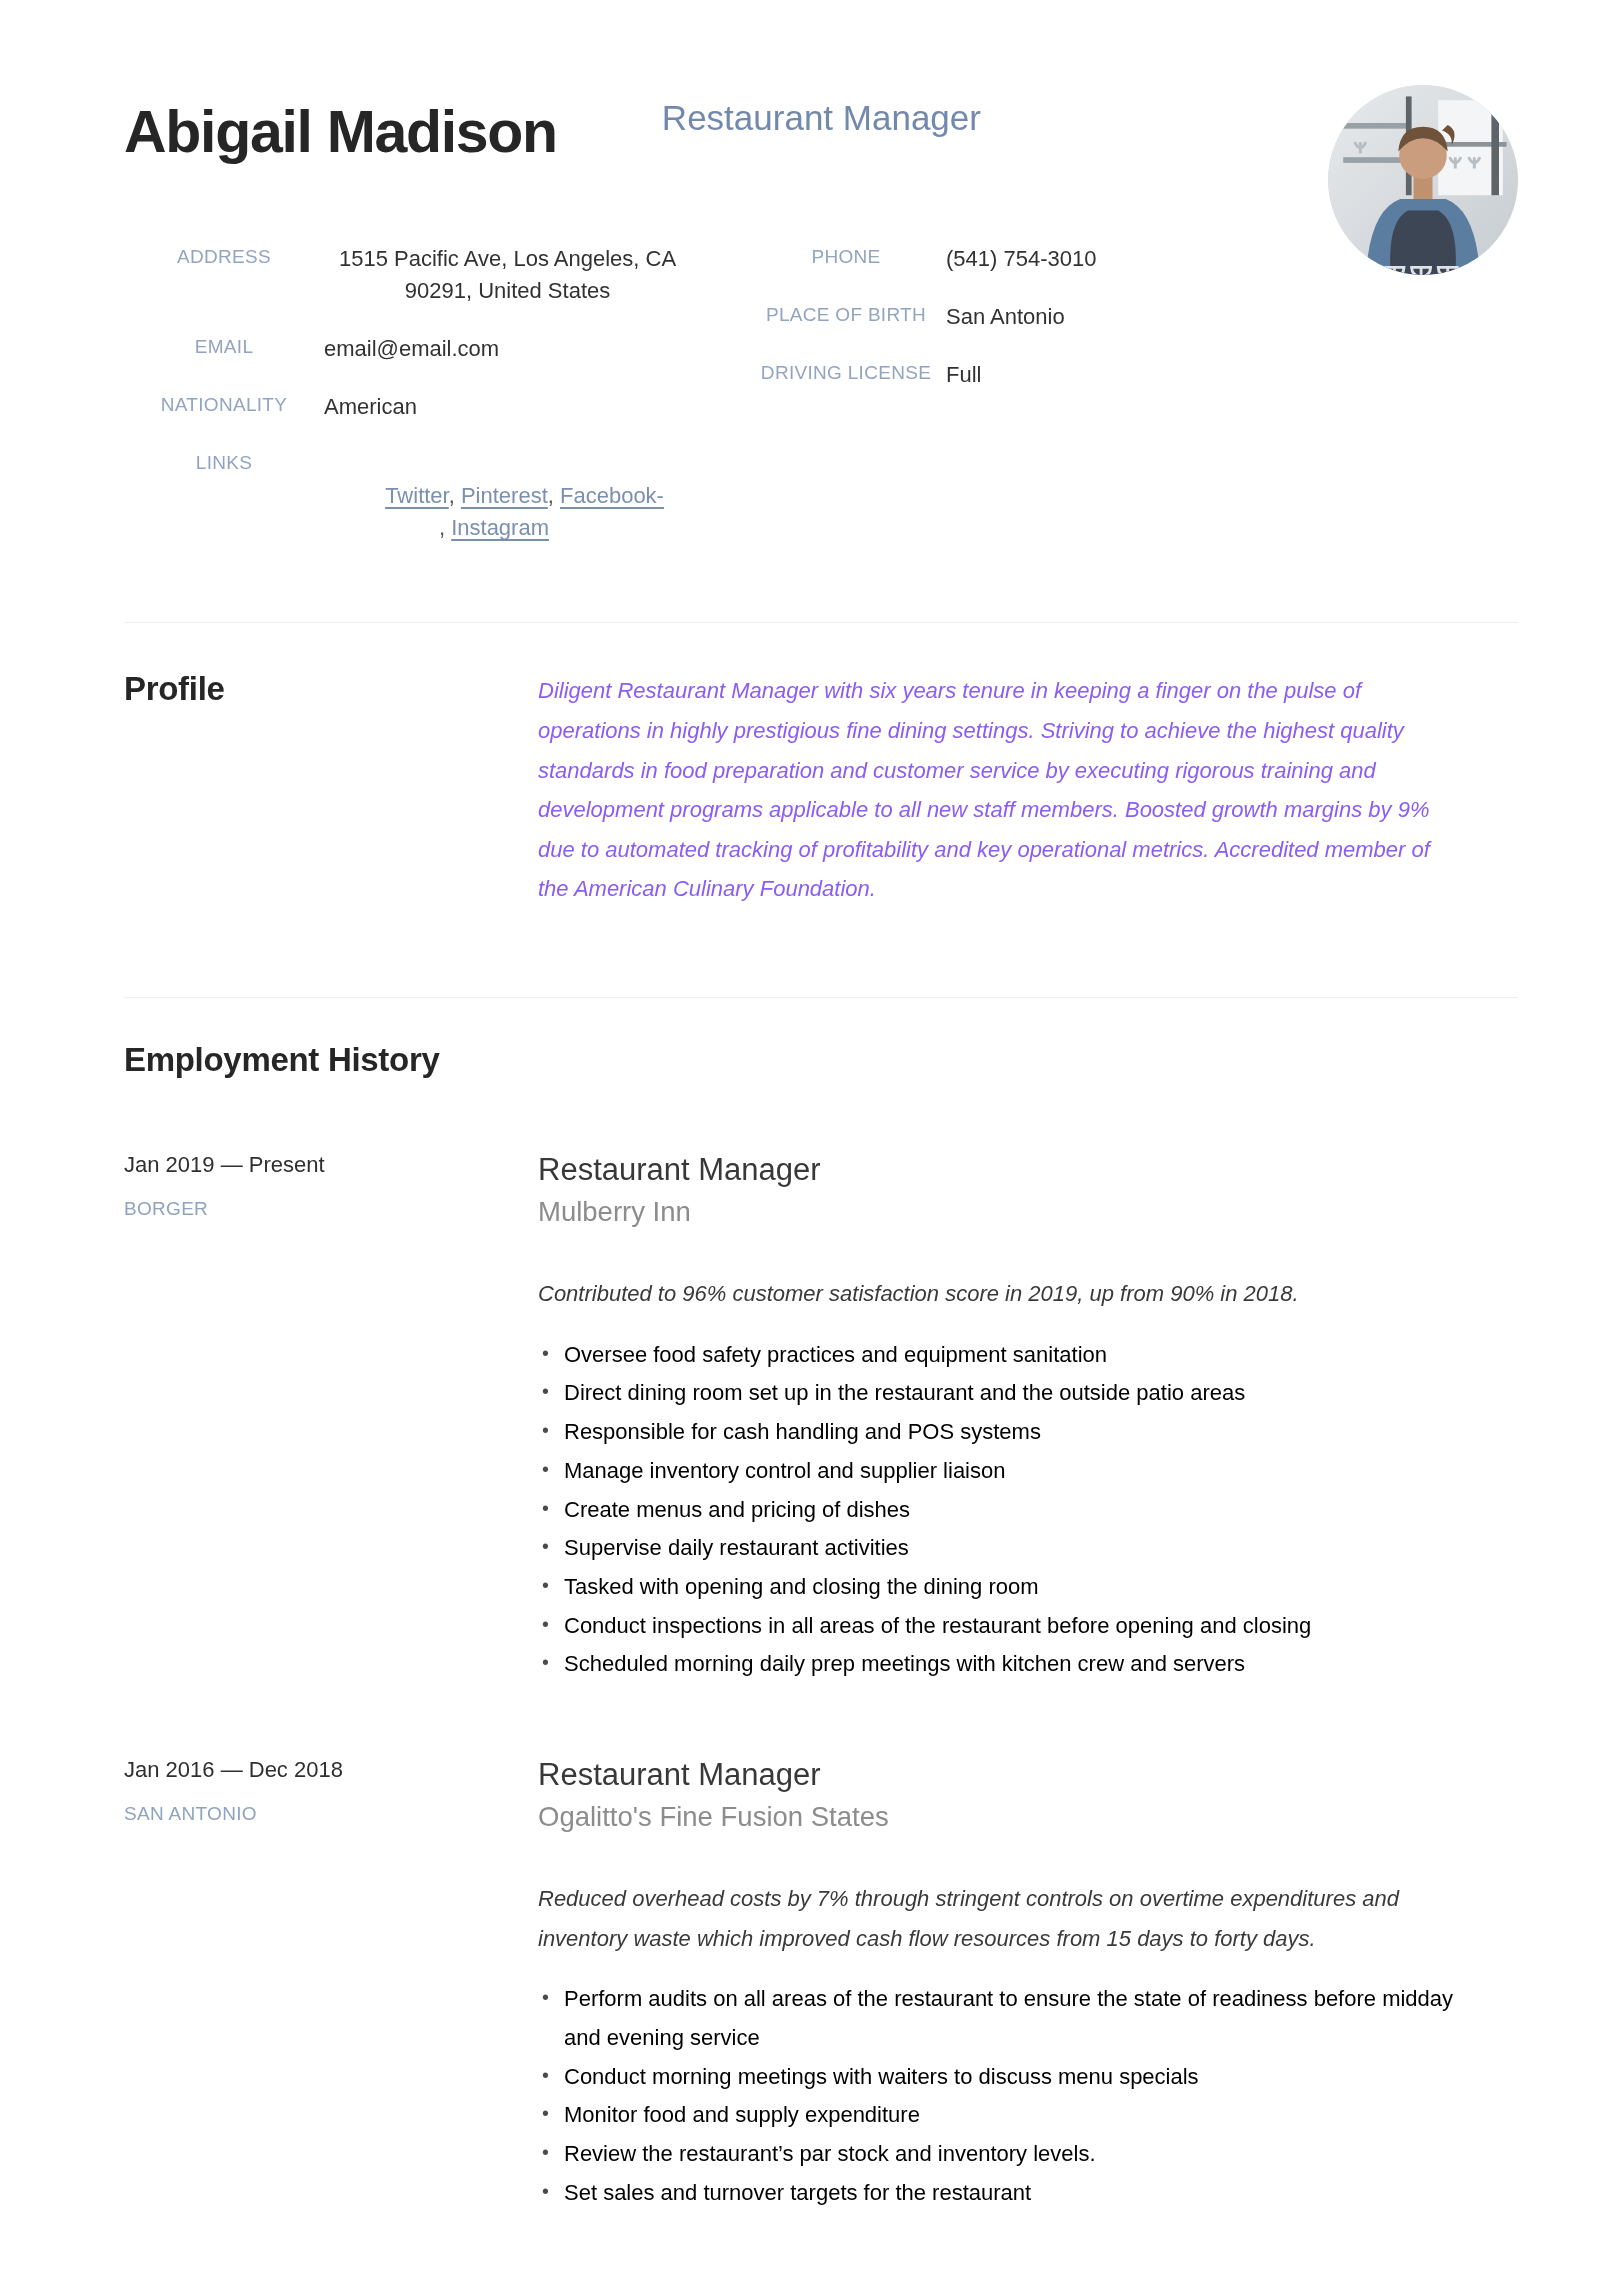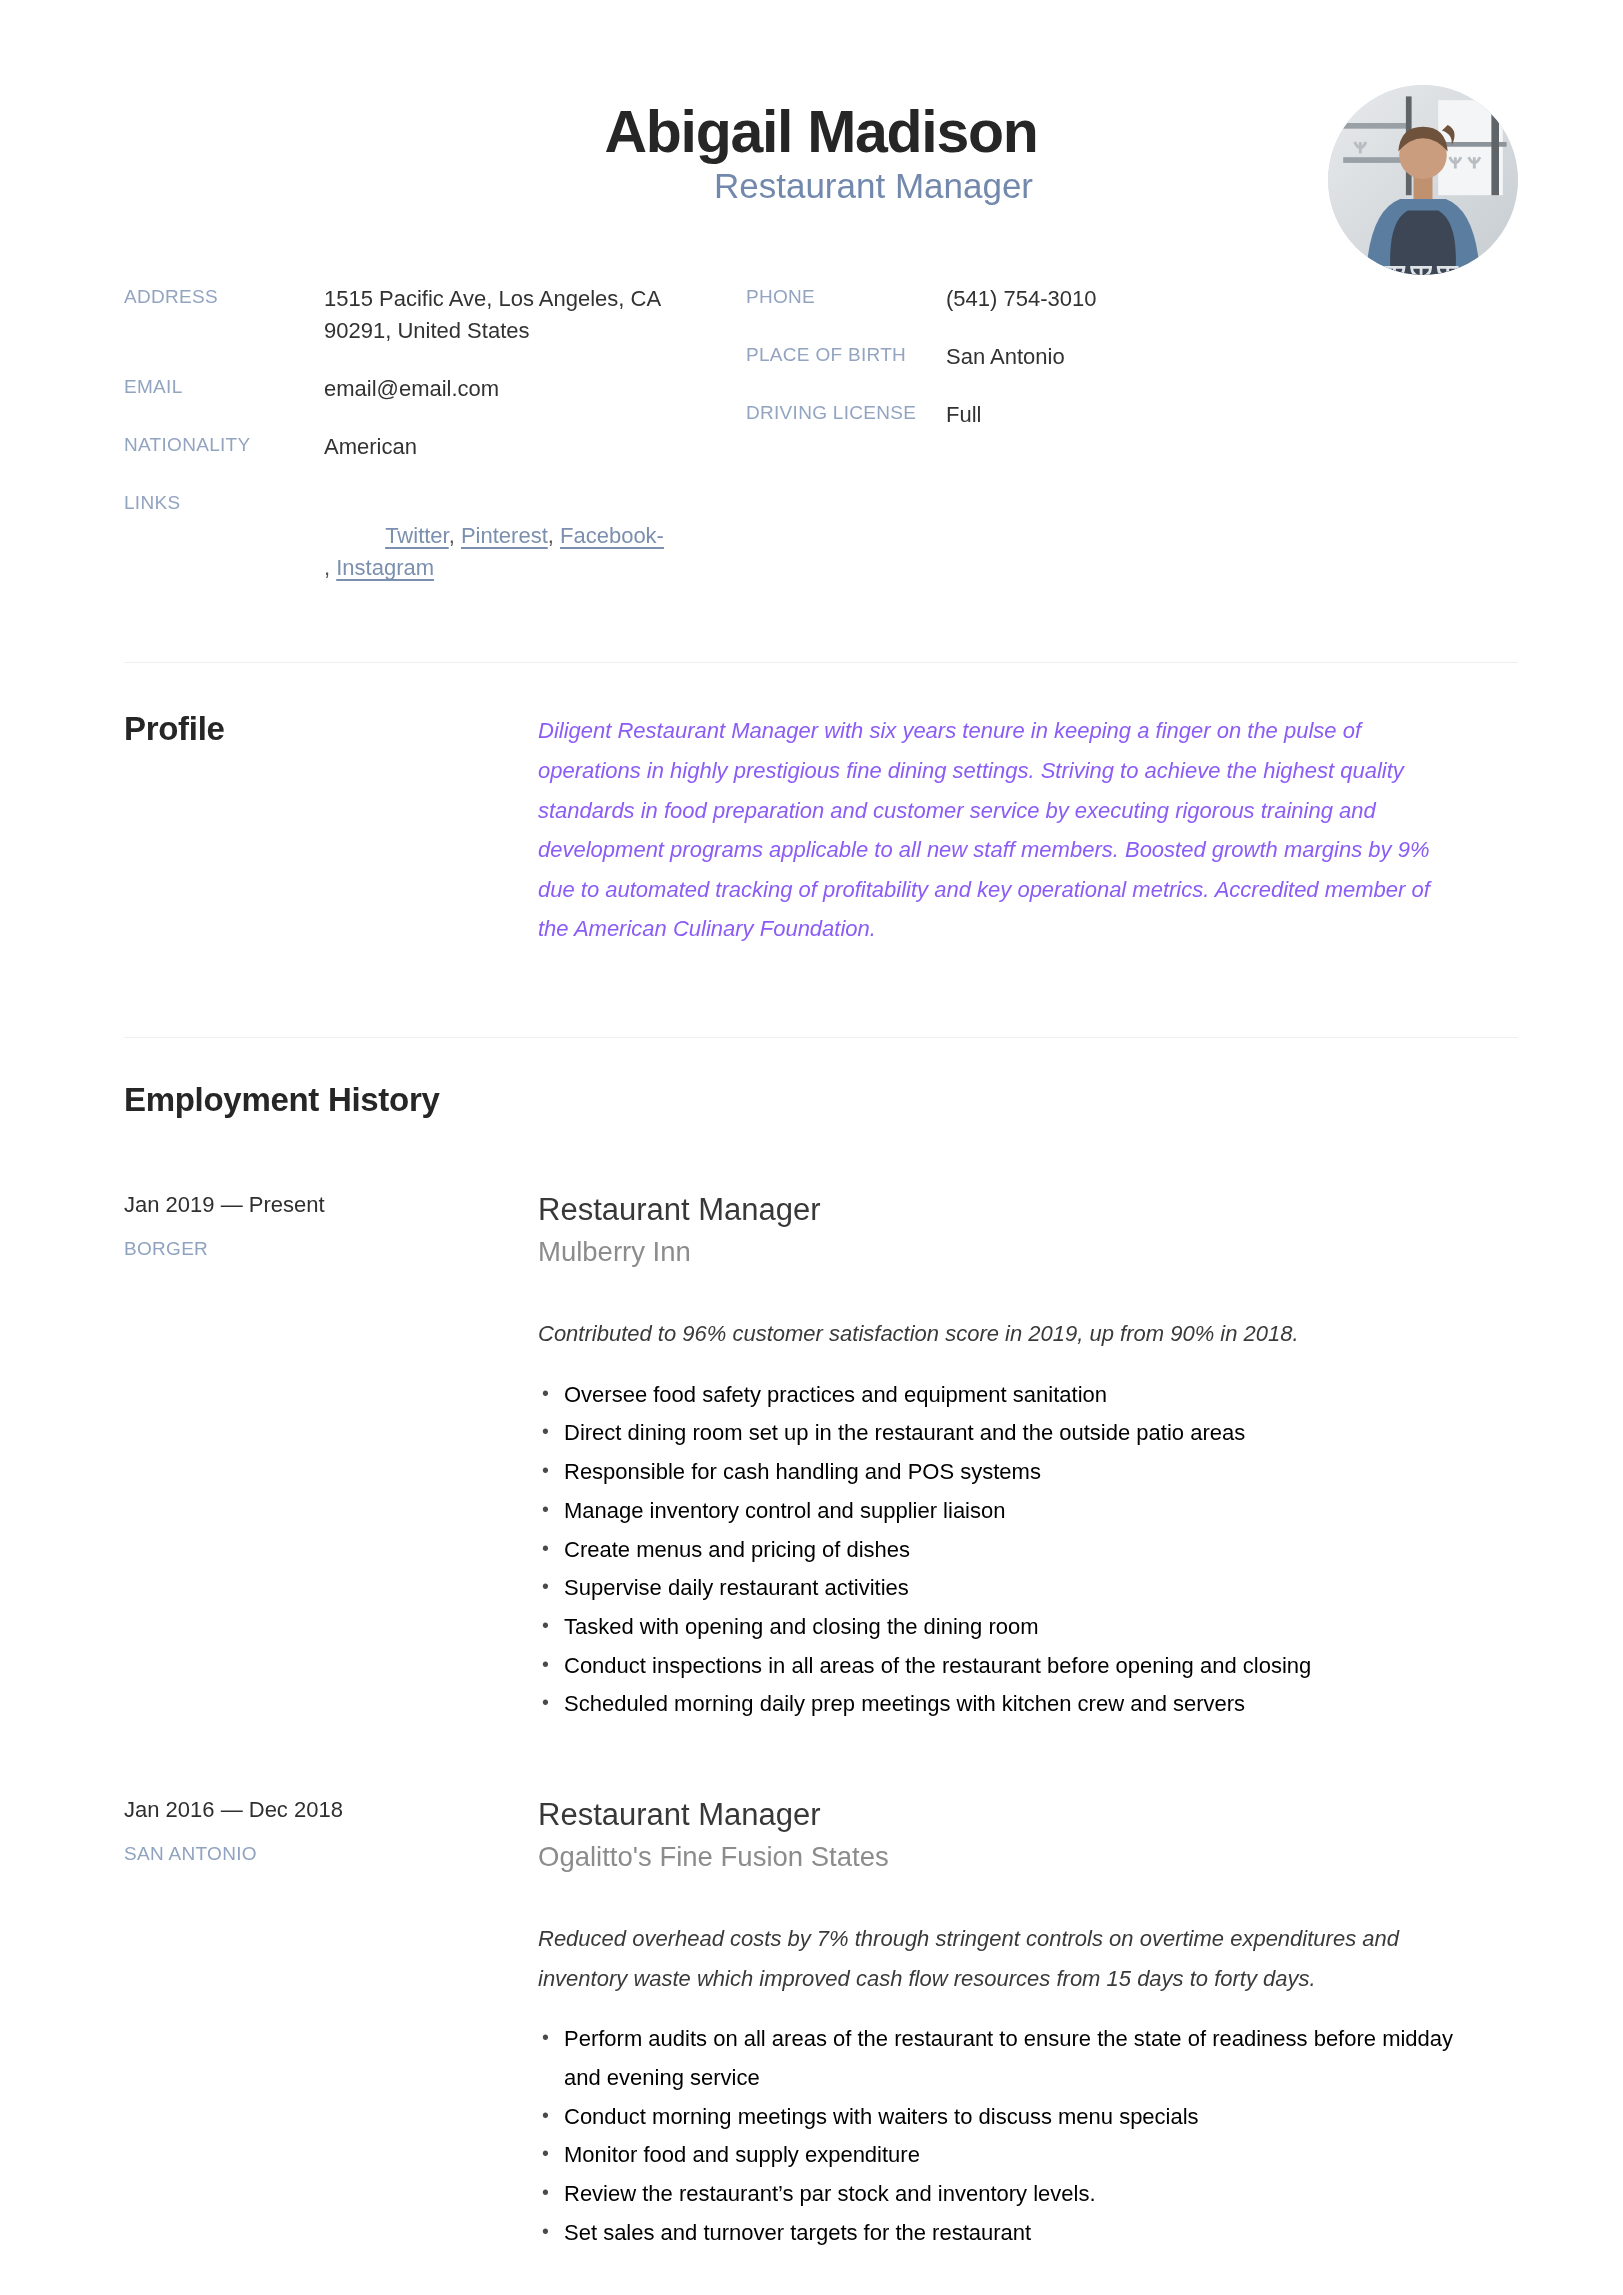--- a/index.html
+++ b/index.html
@@ -8,40 +8,40 @@
   .page {
     position:relative;
     width:1623px; height:2295px;
     background:#ffffff;
     padding:0 105px 0 124px;
     overflow:hidden;
   }
 
   
   .header { position:relative; padding-top:98px; }
-  .header-row { display:flex; align-items:center;flex-direction:column; }
+  .header-row { display:flex; align-items:flex-start; }
   .name {
     font-size:59px; font-weight:700; letter-spacing:-1.3px;
     color:#262626;
   }
   .job-headline {
     font-size:35px; color:#7289ad; margin-left:105px; font-weight:400;
   }
   .photo {
     position:absolute; top:85px; right:0;
     width:190px; height:190px; border-radius:50%; overflow:hidden;
     background:#d9dde0;
   }
   .photo svg { display:block; width:100%; height:100%; }
 
   
   .contact { display:flex; margin-top:77px; }
   .contact-left { width:622px; }
   .contact-right { flex:1; }
-  .crow { display:flex; margin-bottom:26px; }
+  .crow { display:flex; margin-bottom:26px;text-align:center; }
   .clabel {
     width:200px; flex:0 0 200px;
     font-size:19px; color:#92a4c0; letter-spacing:0.3px;
     padding-top:3.3px; text-transform:uppercase;
   }
   .cvalue { font-size:22px; color:#323232; line-height:1.45; max-width:367px; }
   .contact-right .cvalue { max-width:537px; }
   .links-value { white-space:pre-wrap; }
   .links-value a { color:#7b8fae; text-decoration:underline; text-underline-offset:3.9px; }
   .link-pre { color:#555; }

